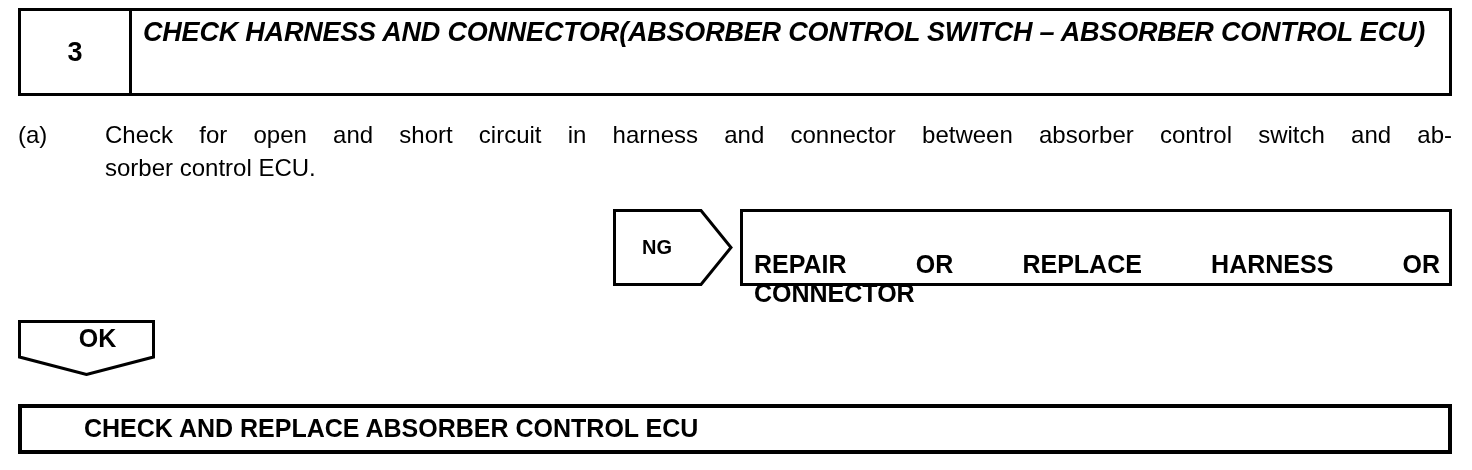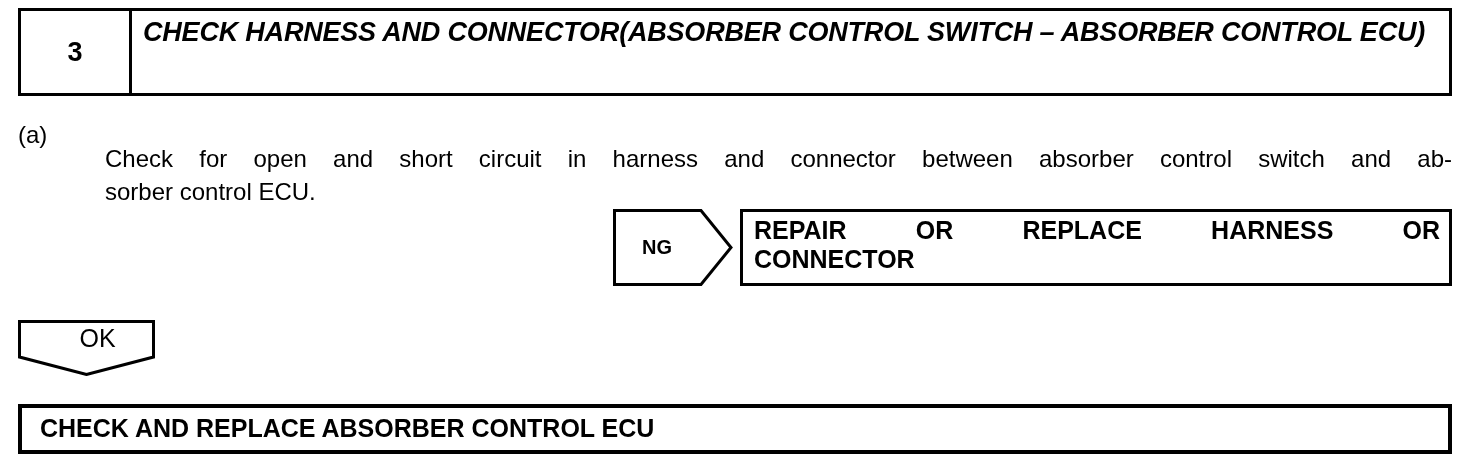--- a/index.html
+++ b/index.html
@@ -78,21 +78,20 @@
     font-size: 24px;
     line-height: 1.38;
     text-align: justify;
     text-justify: inter-word;
   }
   .procedure-text > span.line1 {
     display: block;
     text-align: justify;
     text-align-last: justify;
     white-space: nowrap;
-    margin-top: 24px;
   }
   .procedure-text > span.line2 {
     display: block;
   }
 
   
   .ng-row {
     position: absolute;
     left: 613px;
     top: 209px;
@@ -137,20 +136,21 @@
   .ng-result-text {
     font-size: 25px;
     font-weight: bold;
     line-height: 1.14;
   }
   .ng-result-text .just {
     display: block;
     text-align: justify;
     text-align-last: justify;
     white-space: nowrap;
+    margin-top: 34px;
   }
   .ng-result-text .last {
     display: block;
   }
 
   
   .ok-arrow {
     position: absolute;
     left: 18px;
     top: 320px;
@@ -165,41 +165,42 @@
   .ok-arrow-label {
     position: absolute;
     left: 0px;
     top: 0px;
     width: 159px;
     height: 37px;
     display: flex;
     align-items: center;
     justify-content: center;
     font-size: 25px;
-    font-weight: normal;
+    font-weight: bold;
   }
 
   
   .final-box {
     position: absolute;
     left: 18px;
     top: 404px;
     width: 1434px;
     height: 50px;
     border: 4px solid #000;
     box-sizing: border-box;
     background: #fff;
     display: flex;
     align-items: center;
     padding-left: 18px;
   }
   .final-box-text {
     font-size: 25px;
     font-weight: bold;
     line-height: 1.1;
+    margin-left: 44px;
   }
 </style>
 </head>
 <body>
 
 <div class="step-header">
   <div class="step-number-cell">
     <span class="step-number">3</span>
   </div>
   <div class="step-title-cell">

